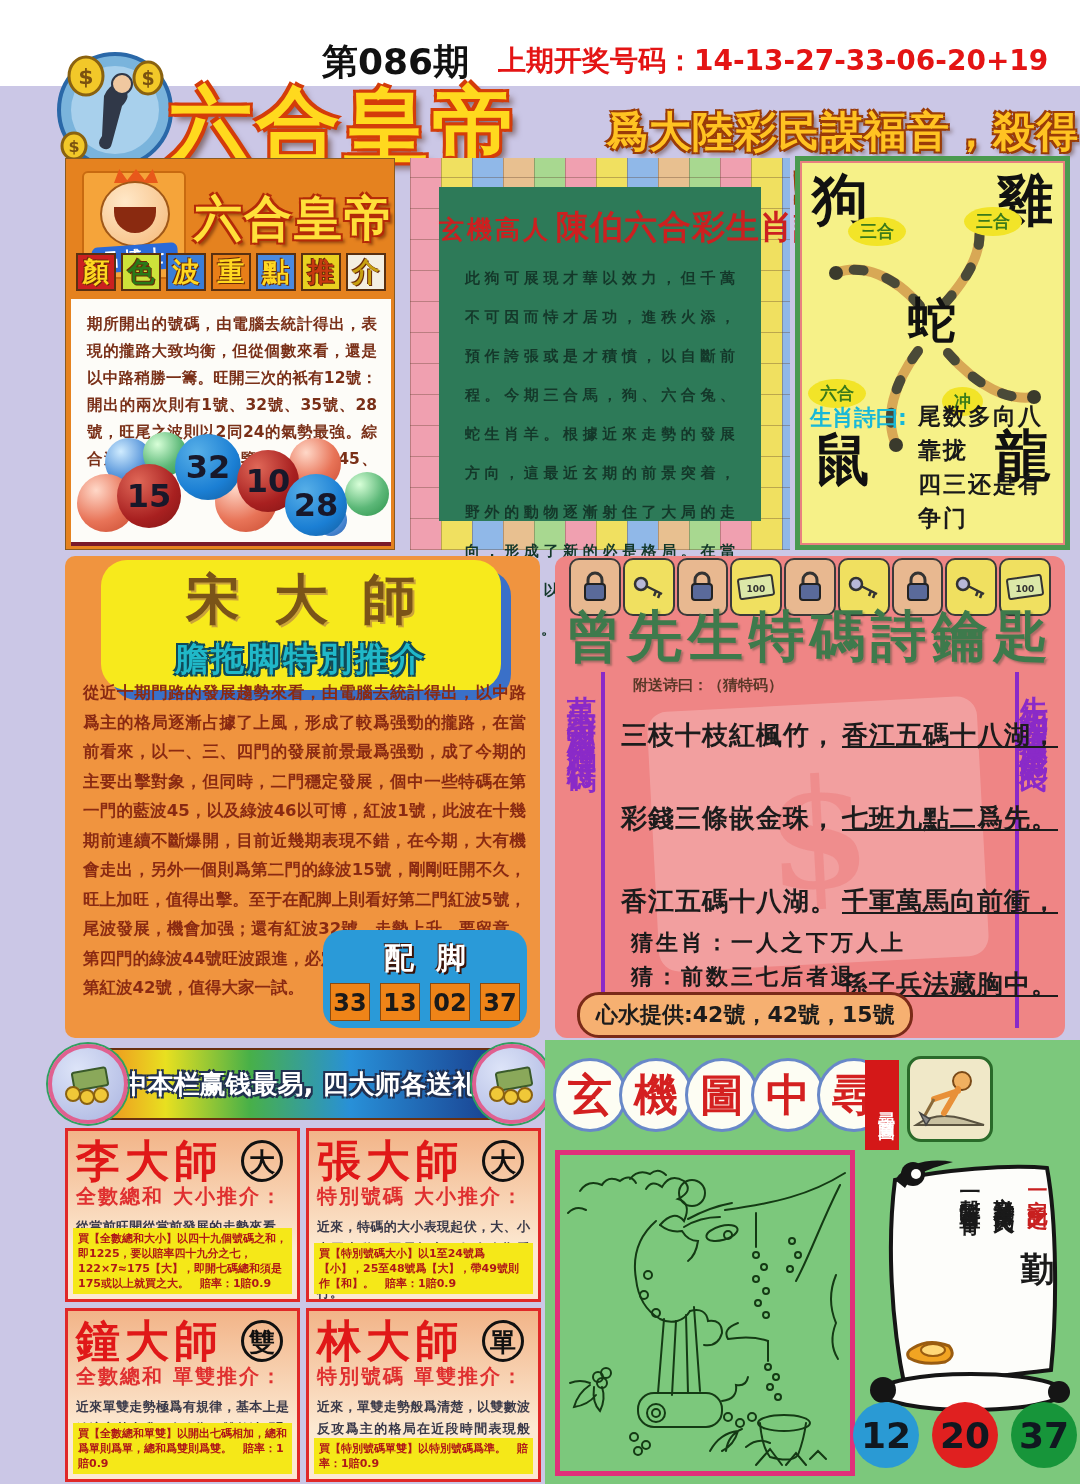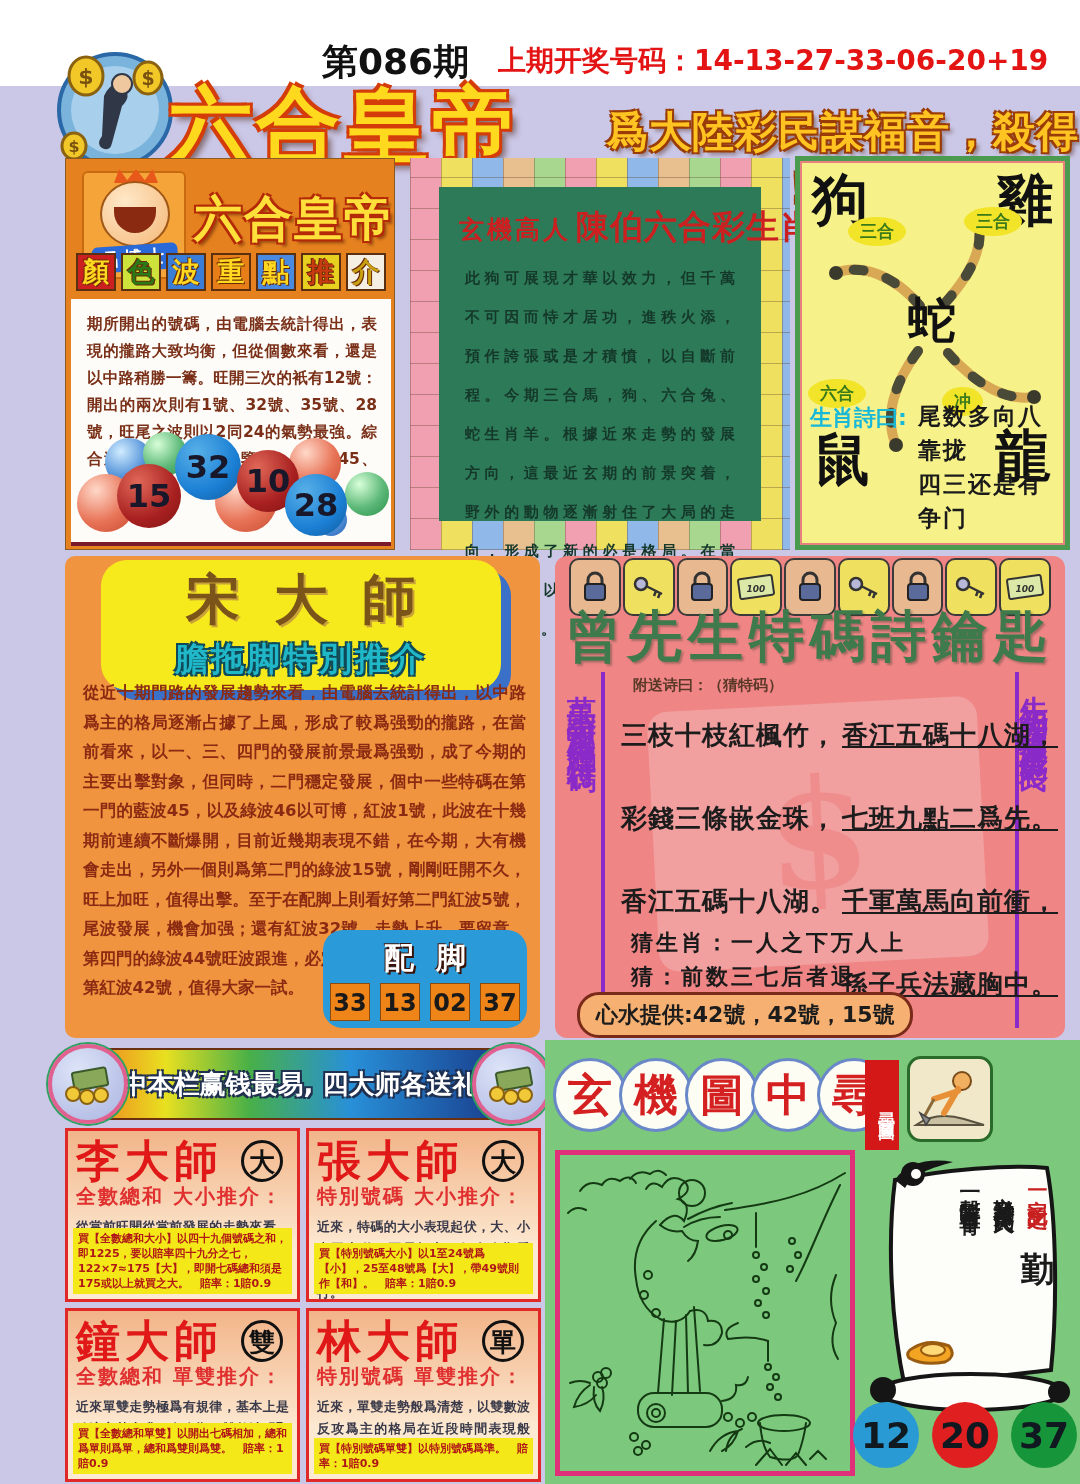--- a/index.html
+++ b/index.html
@@ -66,21 +66,21 @@
 
   
   .p-theory { position:absolute; left:410px; top:158px; width:380px; height:392px;
               background:repeating-linear-gradient(90deg,#f0a0b0 0 31px,#f0e060 31px 62px,
                          #90b8e8 62px 93px,#e8c090 93px 124px,#a8d890 124px 155px); }
   .p-theory::before { content:""; position:absolute; inset:0;
               background:repeating-linear-gradient(0deg, rgba(90,60,40,.35) 0 1px, transparent 1px 31px),
                          repeating-linear-gradient(90deg, rgba(90,60,40,.35) 0 1px, transparent 1px 31px); }
   .theory-inner { position:absolute; inset:29px; background:#2d7a58; }
   .theory-title { position:absolute; left:0; top:18px; width:100%; text-align:center; white-space:nowrap; }
-  .theory-title .t1 { font-size:25px; font-weight:bold; color:#cc2020; letter-spacing:3px;padding-left:20px; }
+  .theory-title .t1 { font-size:25px; font-weight:bold; color:#cc2020; letter-spacing:3px; }
   .theory-title .t2 { font-size:33px; font-weight:bold; color:#cc2020; letter-spacing:1px; }
   .theory-body { position:absolute; left:26px; right:22px; top:72px; font-size:15px; font-weight:bold;
                  color:#14382a; line-height:39px; letter-spacing:4px; text-align:justify; }
 
   
   .p-chart { position:absolute; left:795px; top:156px; width:275px; height:394px;
              background:#f6f188; border:5px solid #4a9a50; box-shadow:inset 0 0 0 2px #e88080; }
   .zc { position:absolute; font-family:"DejaVu Serif","Liberation Serif",serif;
         font-weight:bold; color:#111; }
   .zc-c { font-size:56px; }
@@ -112,21 +112,21 @@
   .numrow { display:flex; justify-content:center; gap:14px; margin-top:4px; }
   .numrow.tight { gap:10px; }
   .sq-blue { width:46px; height:40px; background:#2a8ad8; color:#14284a; font-size:28px; font-weight:bold;
              line-height:40px; border:1px solid #10407a; }
   .sq-org  { width:40px; height:38px; background:#ef8418; color:#1a1a1a; font-size:24px; font-weight:bold;
              line-height:38px; border:1px solid #8a4a10; }
 
   
   .p-zeng { position:absolute; left:555px; top:556px; width:510px; height:482px;
             background:#ef8585; border-radius:12px; }
-  .zeng-tiles { position:absolute; left:14px; top:2px; width:482px; display:flex; gap:2px;font-style:italic; }
+  .zeng-tiles { position:absolute; left:14px; top:2px; width:482px; display:flex; gap:2px; }
   .zeng-tiles .tile { width:52px; height:58px; border:2px solid #3a3a3a; border-radius:10px;
                       display:flex; align-items:center; justify-content:center; }
   .tile-tan { background:#e8b890; } .tile-yel { background:#f0e060; }
   .zeng-title { position:absolute; left:0; top:44px; width:100%; text-align:center; font-size:55px;
                 font-weight:bold; color:#3e7a4c; letter-spacing:6px; white-space:nowrap;
                 text-shadow:2px 2px 2px rgba(40,60,40,.35); }
   .vstrip { position:absolute; top:116px; height:356px; width:38px; writing-mode:vertical-rl;
             font-size:29px; font-weight:bold; color:#8a2ac8; letter-spacing:7px; line-height:38px; }
   .vstrip.left  { left:12px;  border-right:4px solid #8a2ac8; }
   .vstrip.right { right:12px; border-left:4px solid #8a2ac8; }

